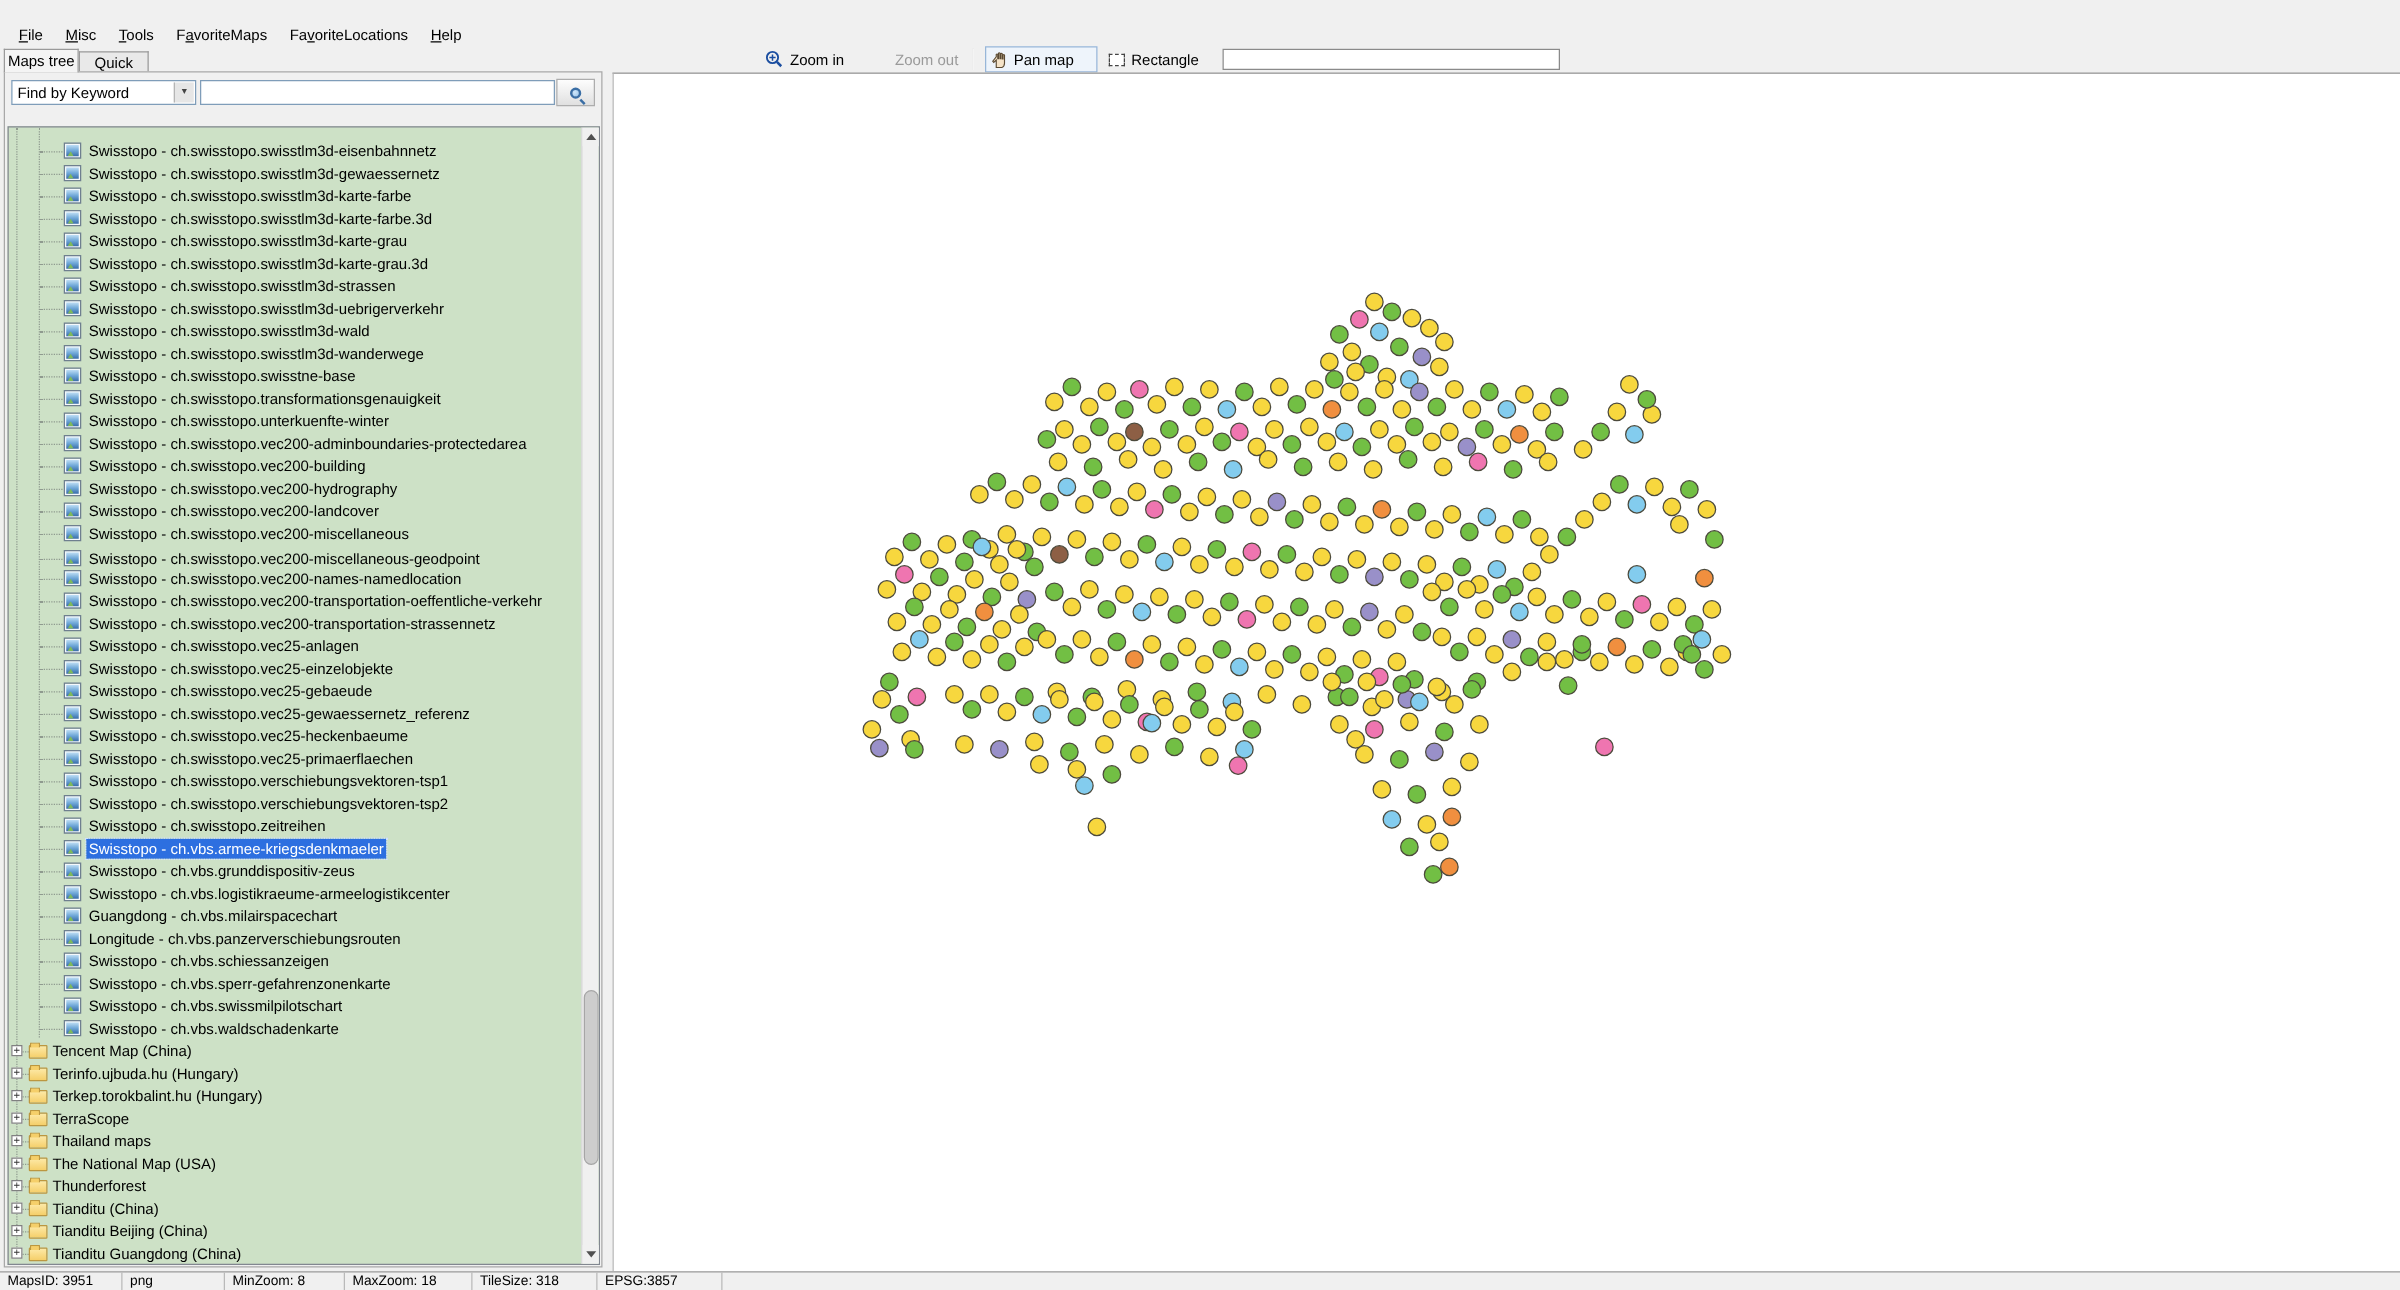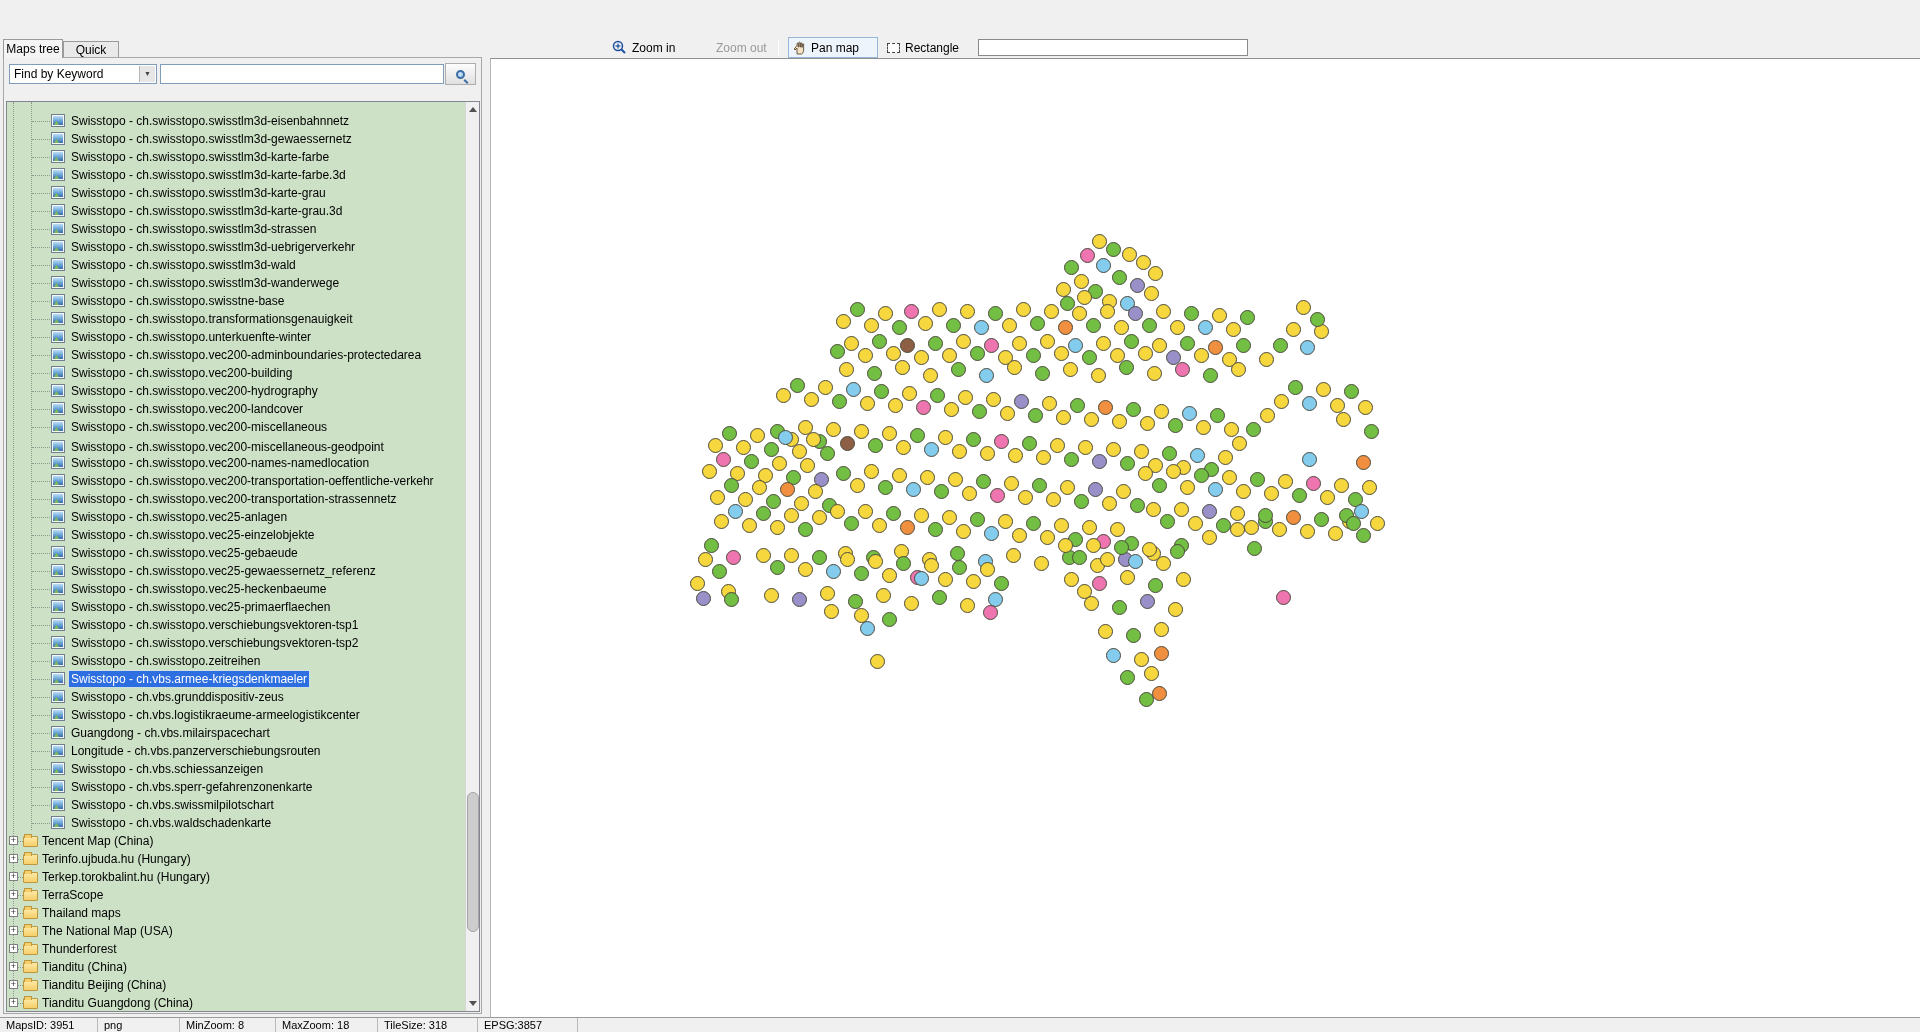--- a/index.html
+++ b/index.html
@@ -81,20 +81,28 @@
   .seg:nth-child(7){flex:1;border-right:none;}
 
   svg{display:block;}
 </style>
 </head>
 <body>
 
 <div id="win">
 
 
+  <div id="menubar">
+      <div class="menuitem"><u>F</u>ile</div>
+      <div class="menuitem"><u>M</u>isc</div>
+      <div class="menuitem"><u>T</u>ools</div>
+      <div class="menuitem">F<u>a</u>voriteMaps</div>
+      <div class="menuitem">Fa<u>v</u>oriteLocations</div>
+      <div class="menuitem"><u>H</u>elp</div>
+    </div>
 
   <div id="tabrow">
     <div class="tab" id="tab-active">Maps tree</div>
     <div class="tab" id="tab-inactive">Quick goto</div>
   </div>
 
   <div id="leftpanel">
     <div id="searchrow">
       <div id="combo">
         <span>Find by Keyword</span>

